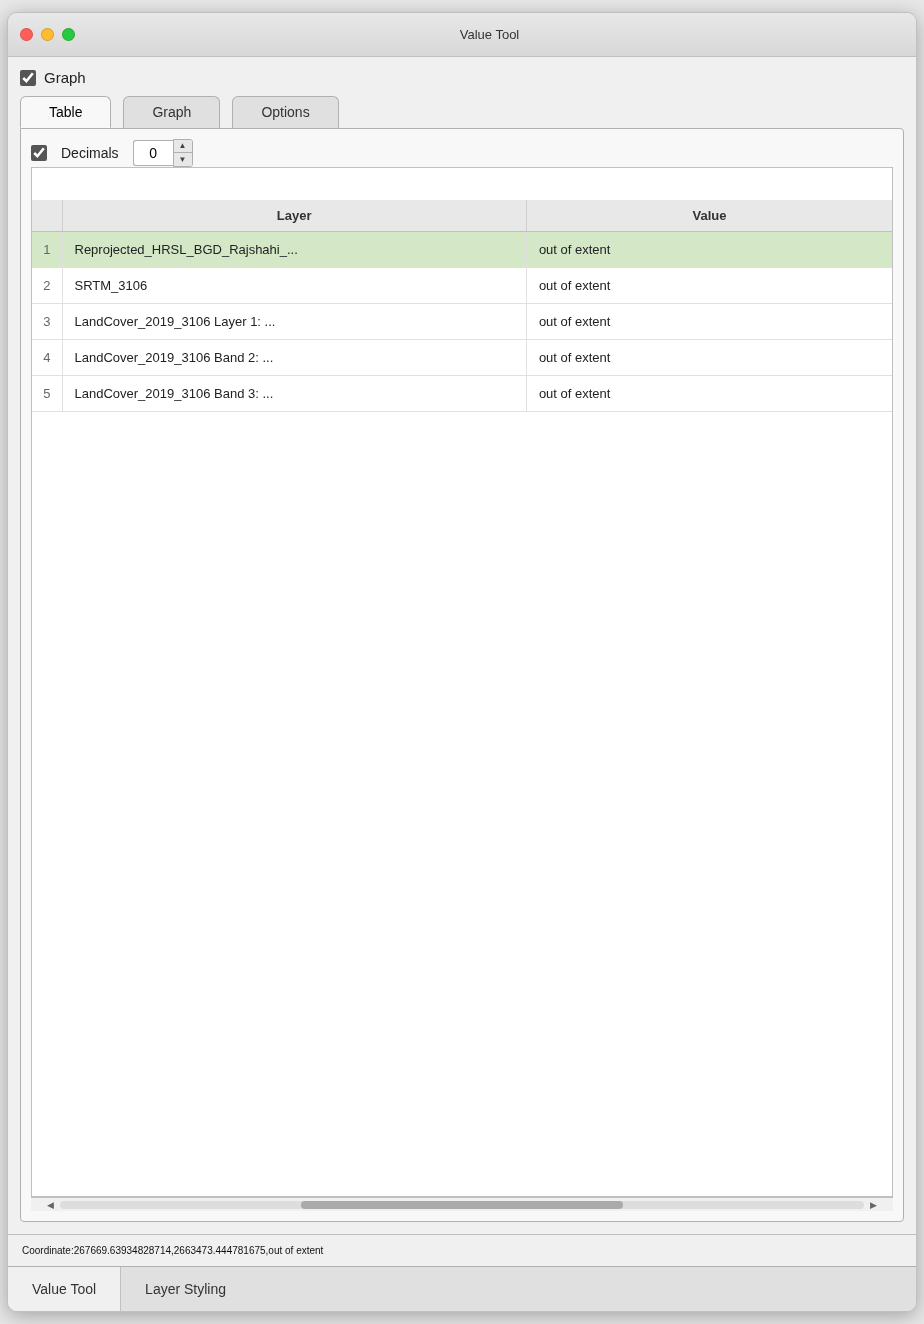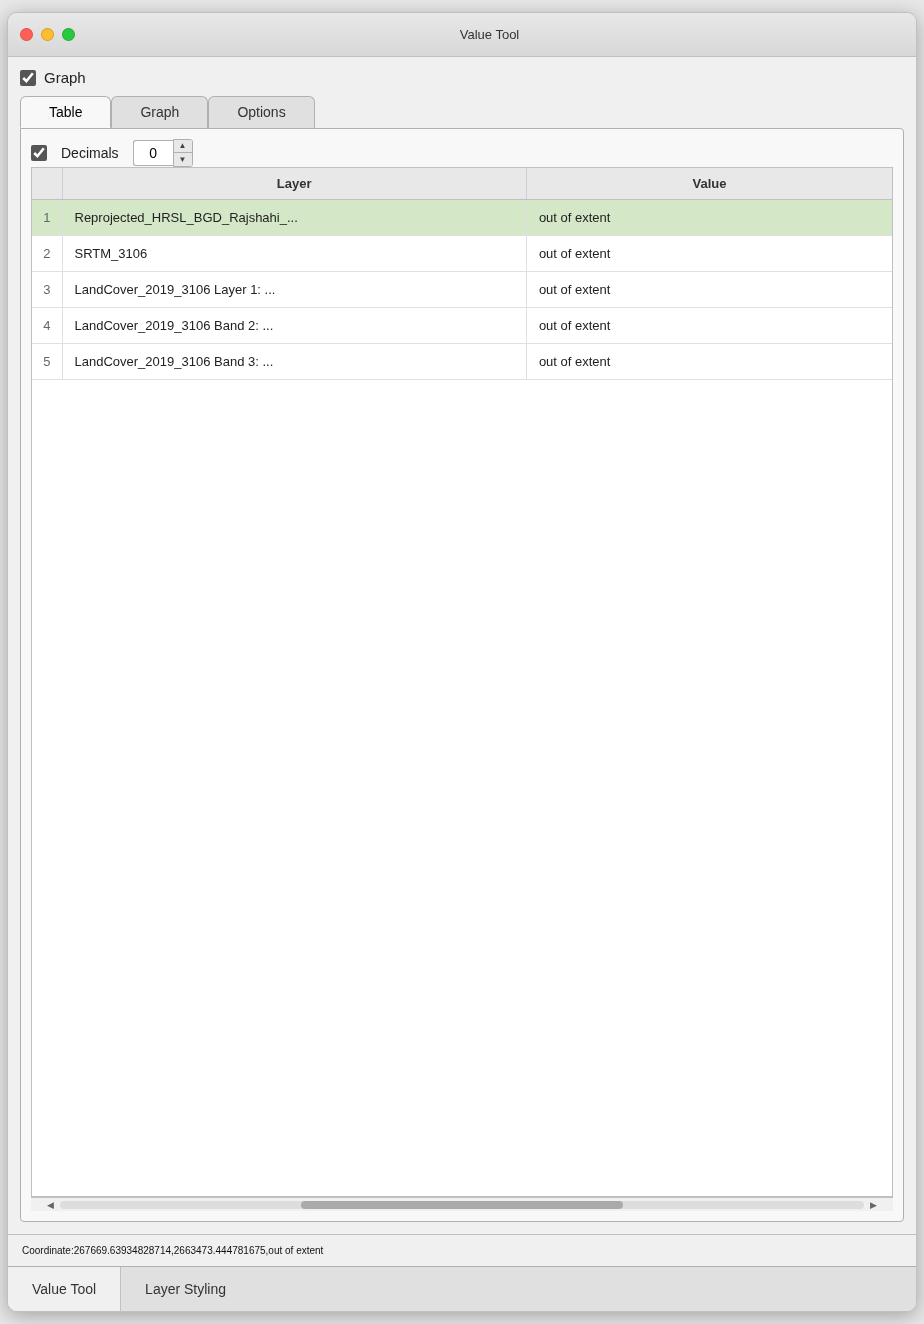--- a/index.html
+++ b/index.html
@@ -104,21 +104,21 @@
 
     .tab {
       padding: 7px 28px;
       background: #e0e0e0;
       border: 1px solid #b0b0b0;
       border-bottom: none;
       border-radius: 6px 6px 0 0;
       cursor: pointer;
       font-size: 14px;
       color: #333;
-      margin-right: 0;
+      margin-right: 12px;
     }
 
     .tab.active {
       background: #f8f8f8;
       border-bottom: 1px solid #f8f8f8;
       z-index: 1;
       color: #000;
     }
 
     
@@ -198,20 +198,21 @@
     .table-container {
       flex: 1;
       overflow: auto;
       border: 1px solid #c0c0c0;
       background: white;
     }
 
     table {
       width: 100%;
       border-collapse: collapse;
+      margin-top: 32px;
     }
 
     thead tr {
       background: #e8e8e8;
     }
 
     thead th {
       padding: 8px 12px;
       text-align: center;
       font-size: 13px;

